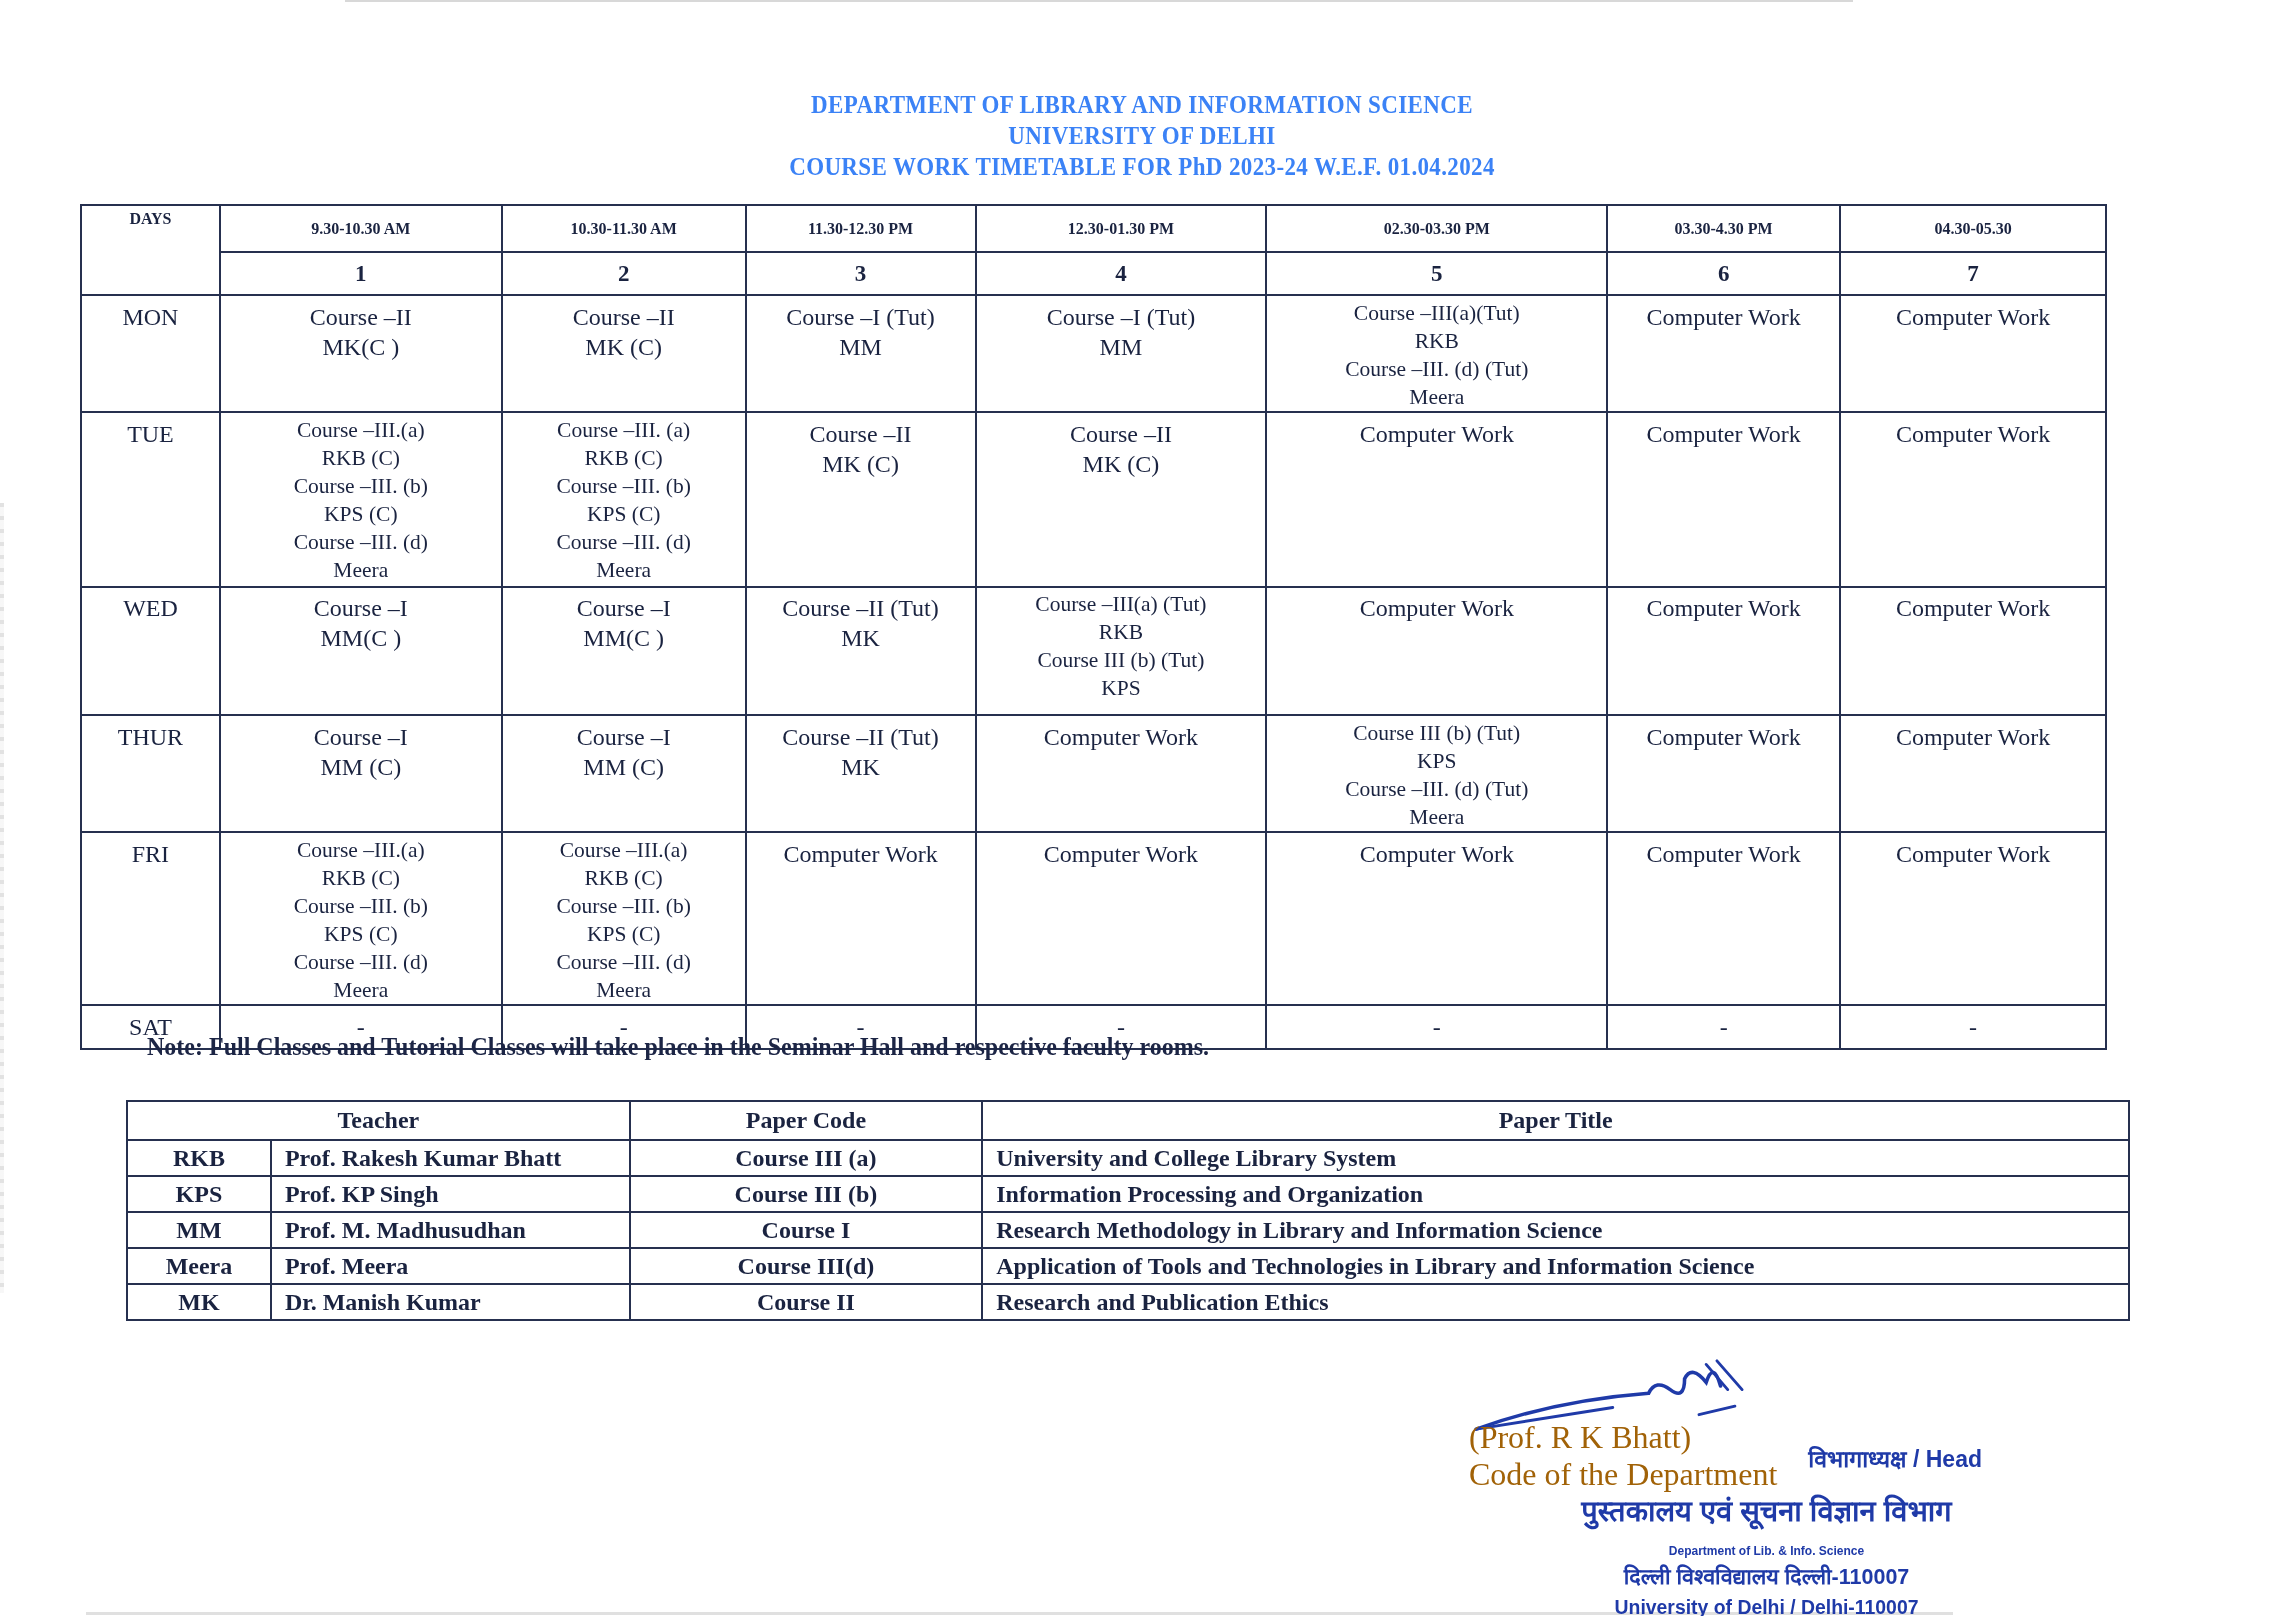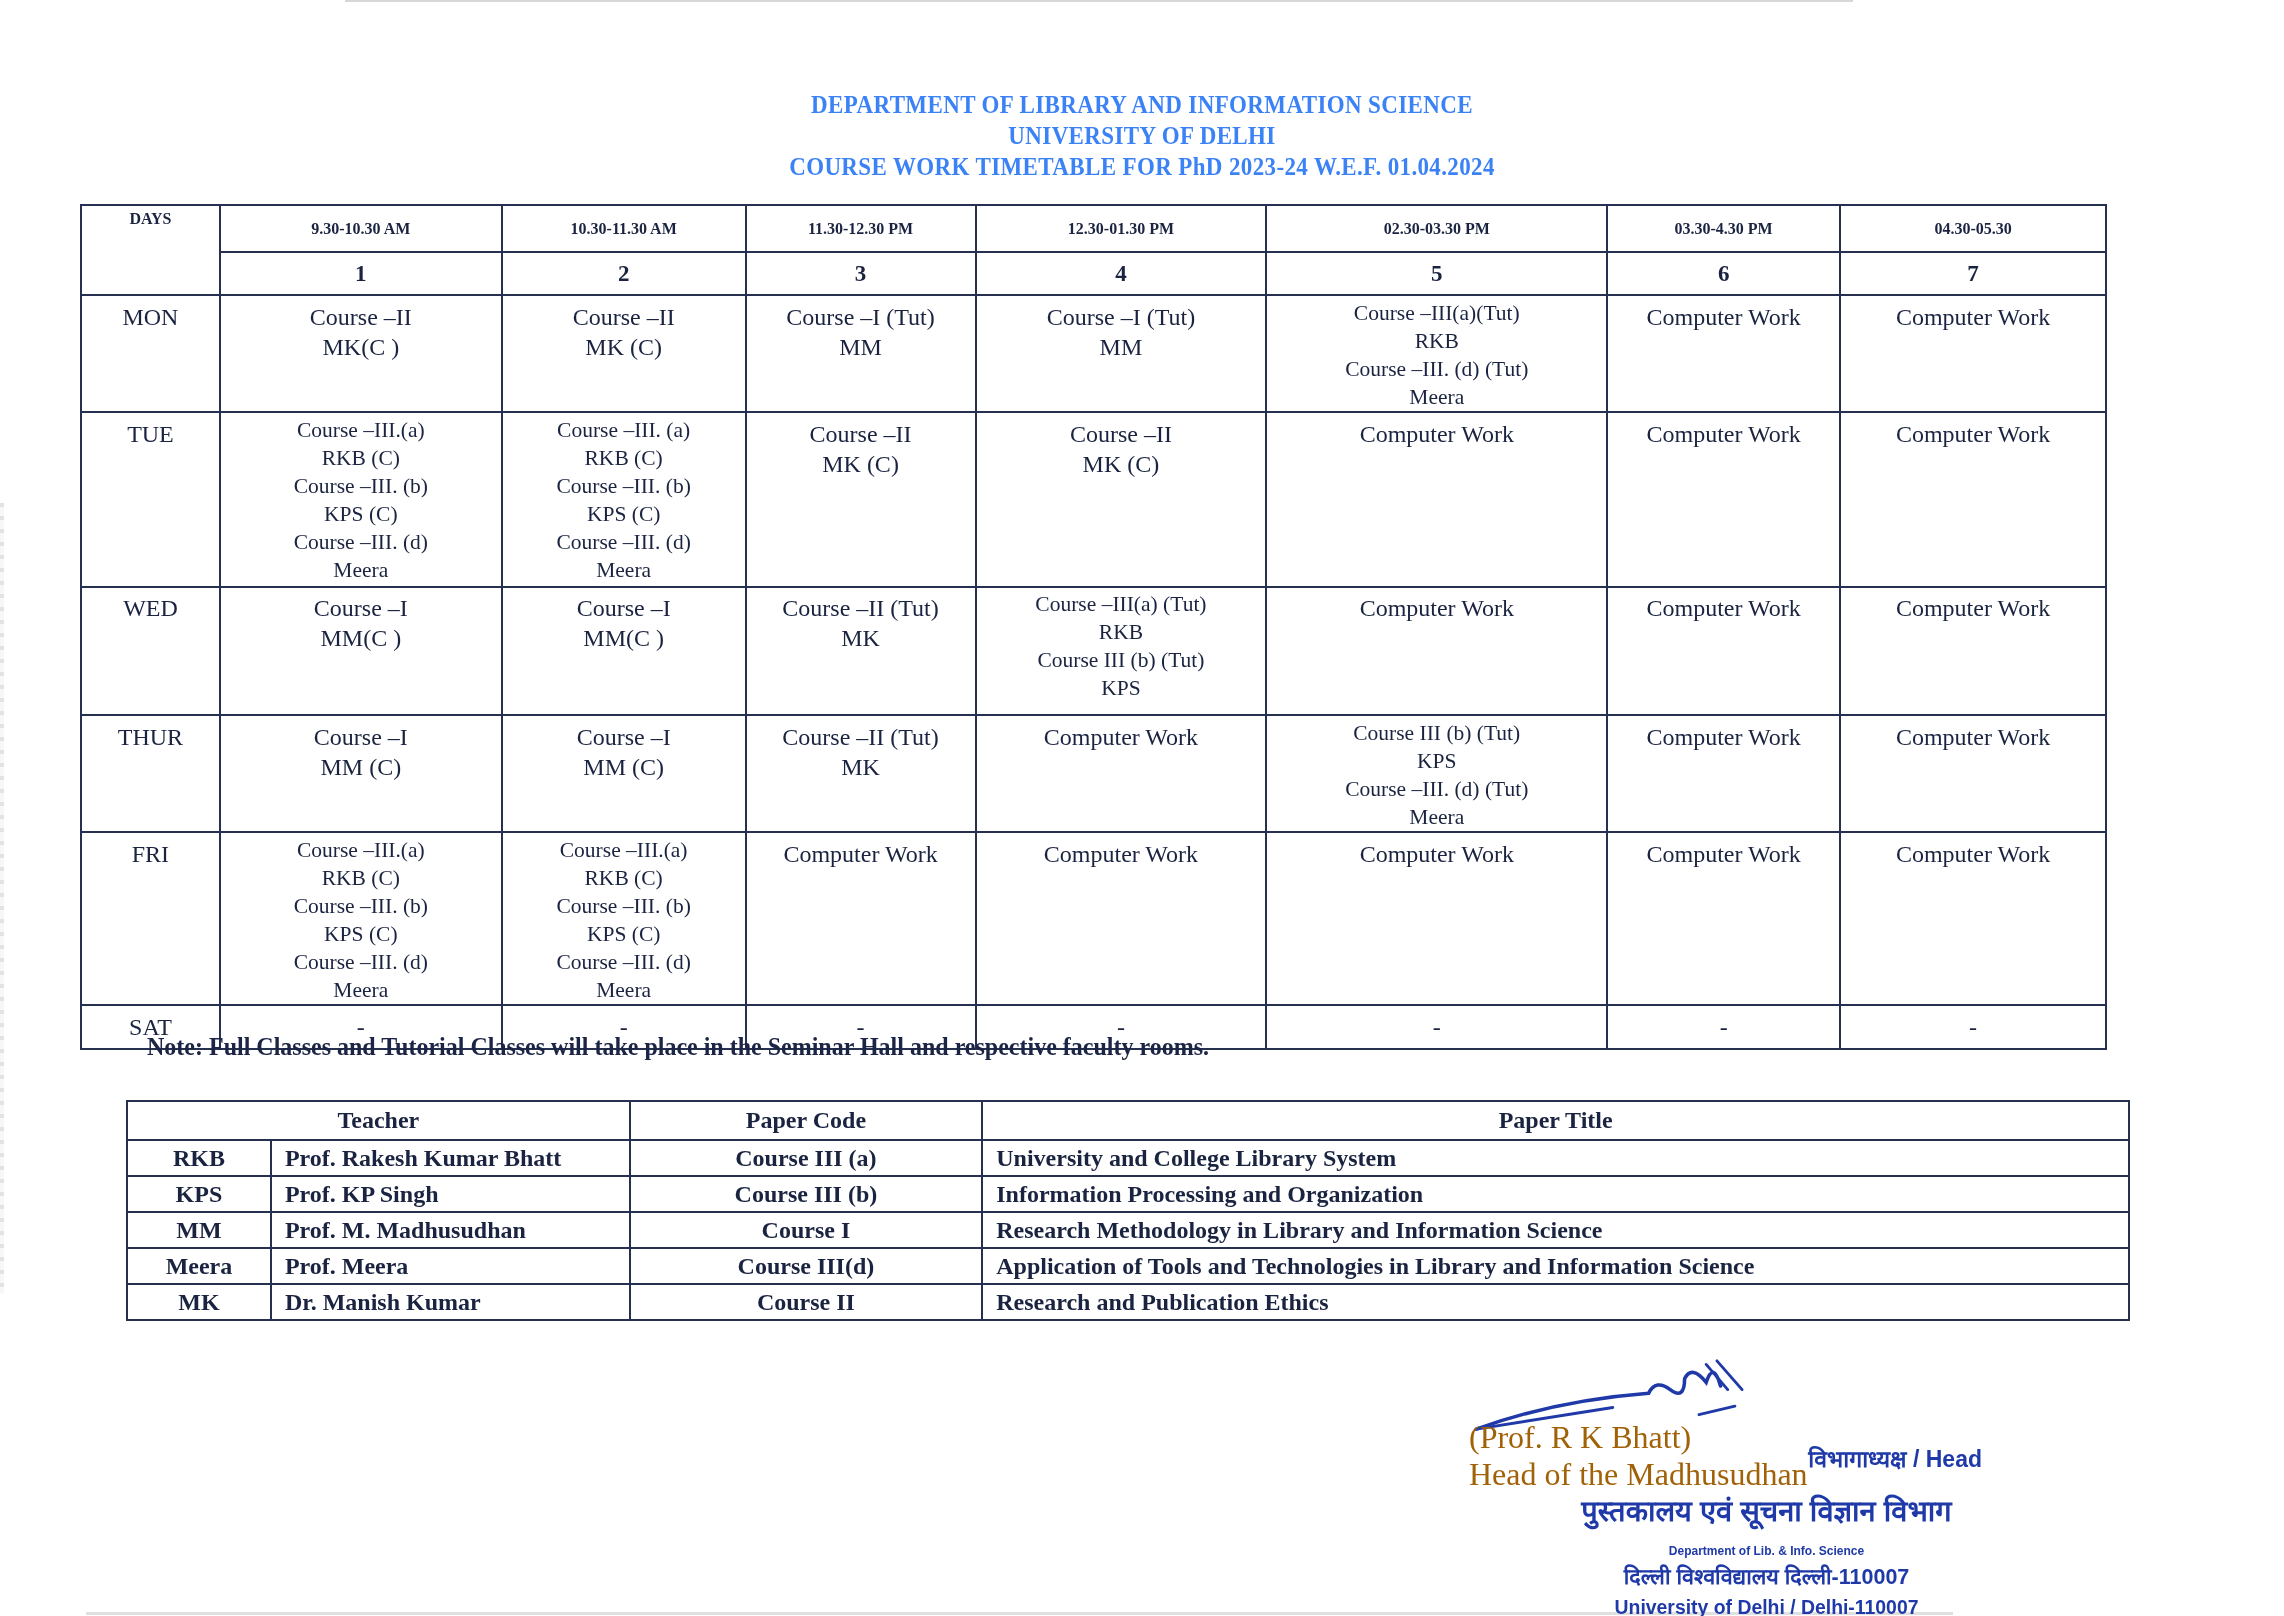--- a/index.html
+++ b/index.html
@@ -337,21 +337,21 @@
 
 <svg class="sig" viewBox="0 0 750 370">
   <path d="M 10 110 Q 120 70 250 60 Q 260 40 280 55 Q 300 70 300 40 Q 310 20 330 45 Q 340 15 350 50" fill="none" stroke="#1f3aa8" stroke-width="5" stroke-linecap="round"></path>
   <path d="M 10 110 L 200 80" fill="none" stroke="#1f3aa8" stroke-width="4" stroke-linecap="round"></path>
   <path d="M 330 20 L 360 55 M 345 15 L 380 55" fill="none" stroke="#1f3aa8" stroke-width="4" stroke-linecap="round"></path>
   <path d="M 320 90 L 370 78" fill="none" stroke="#1f3aa8" stroke-width="4" stroke-linecap="round"></path>
 </svg>
 
 <div class="sig-text">
   <div>(Prof. R K Bhatt)</div>
-  <div>Head of the Madhusudhan</div>
+  <div>Code of the Department</div>
 </div>
 
 <div class="stamp">
   <div class="s1">विभागाध्यक्ष / Head</div>
   <div class="s2">पुस्तकालय एवं सूचना विज्ञान विभाग</div>
   <div class="s3">Department of Lib. &amp; Info. Science</div>
   <div class="s4">दिल्ली विश्वविद्यालय  दिल्ली-110007</div>
   <div class="s5">University of Delhi / Delhi-110007</div>
 </div>
 

